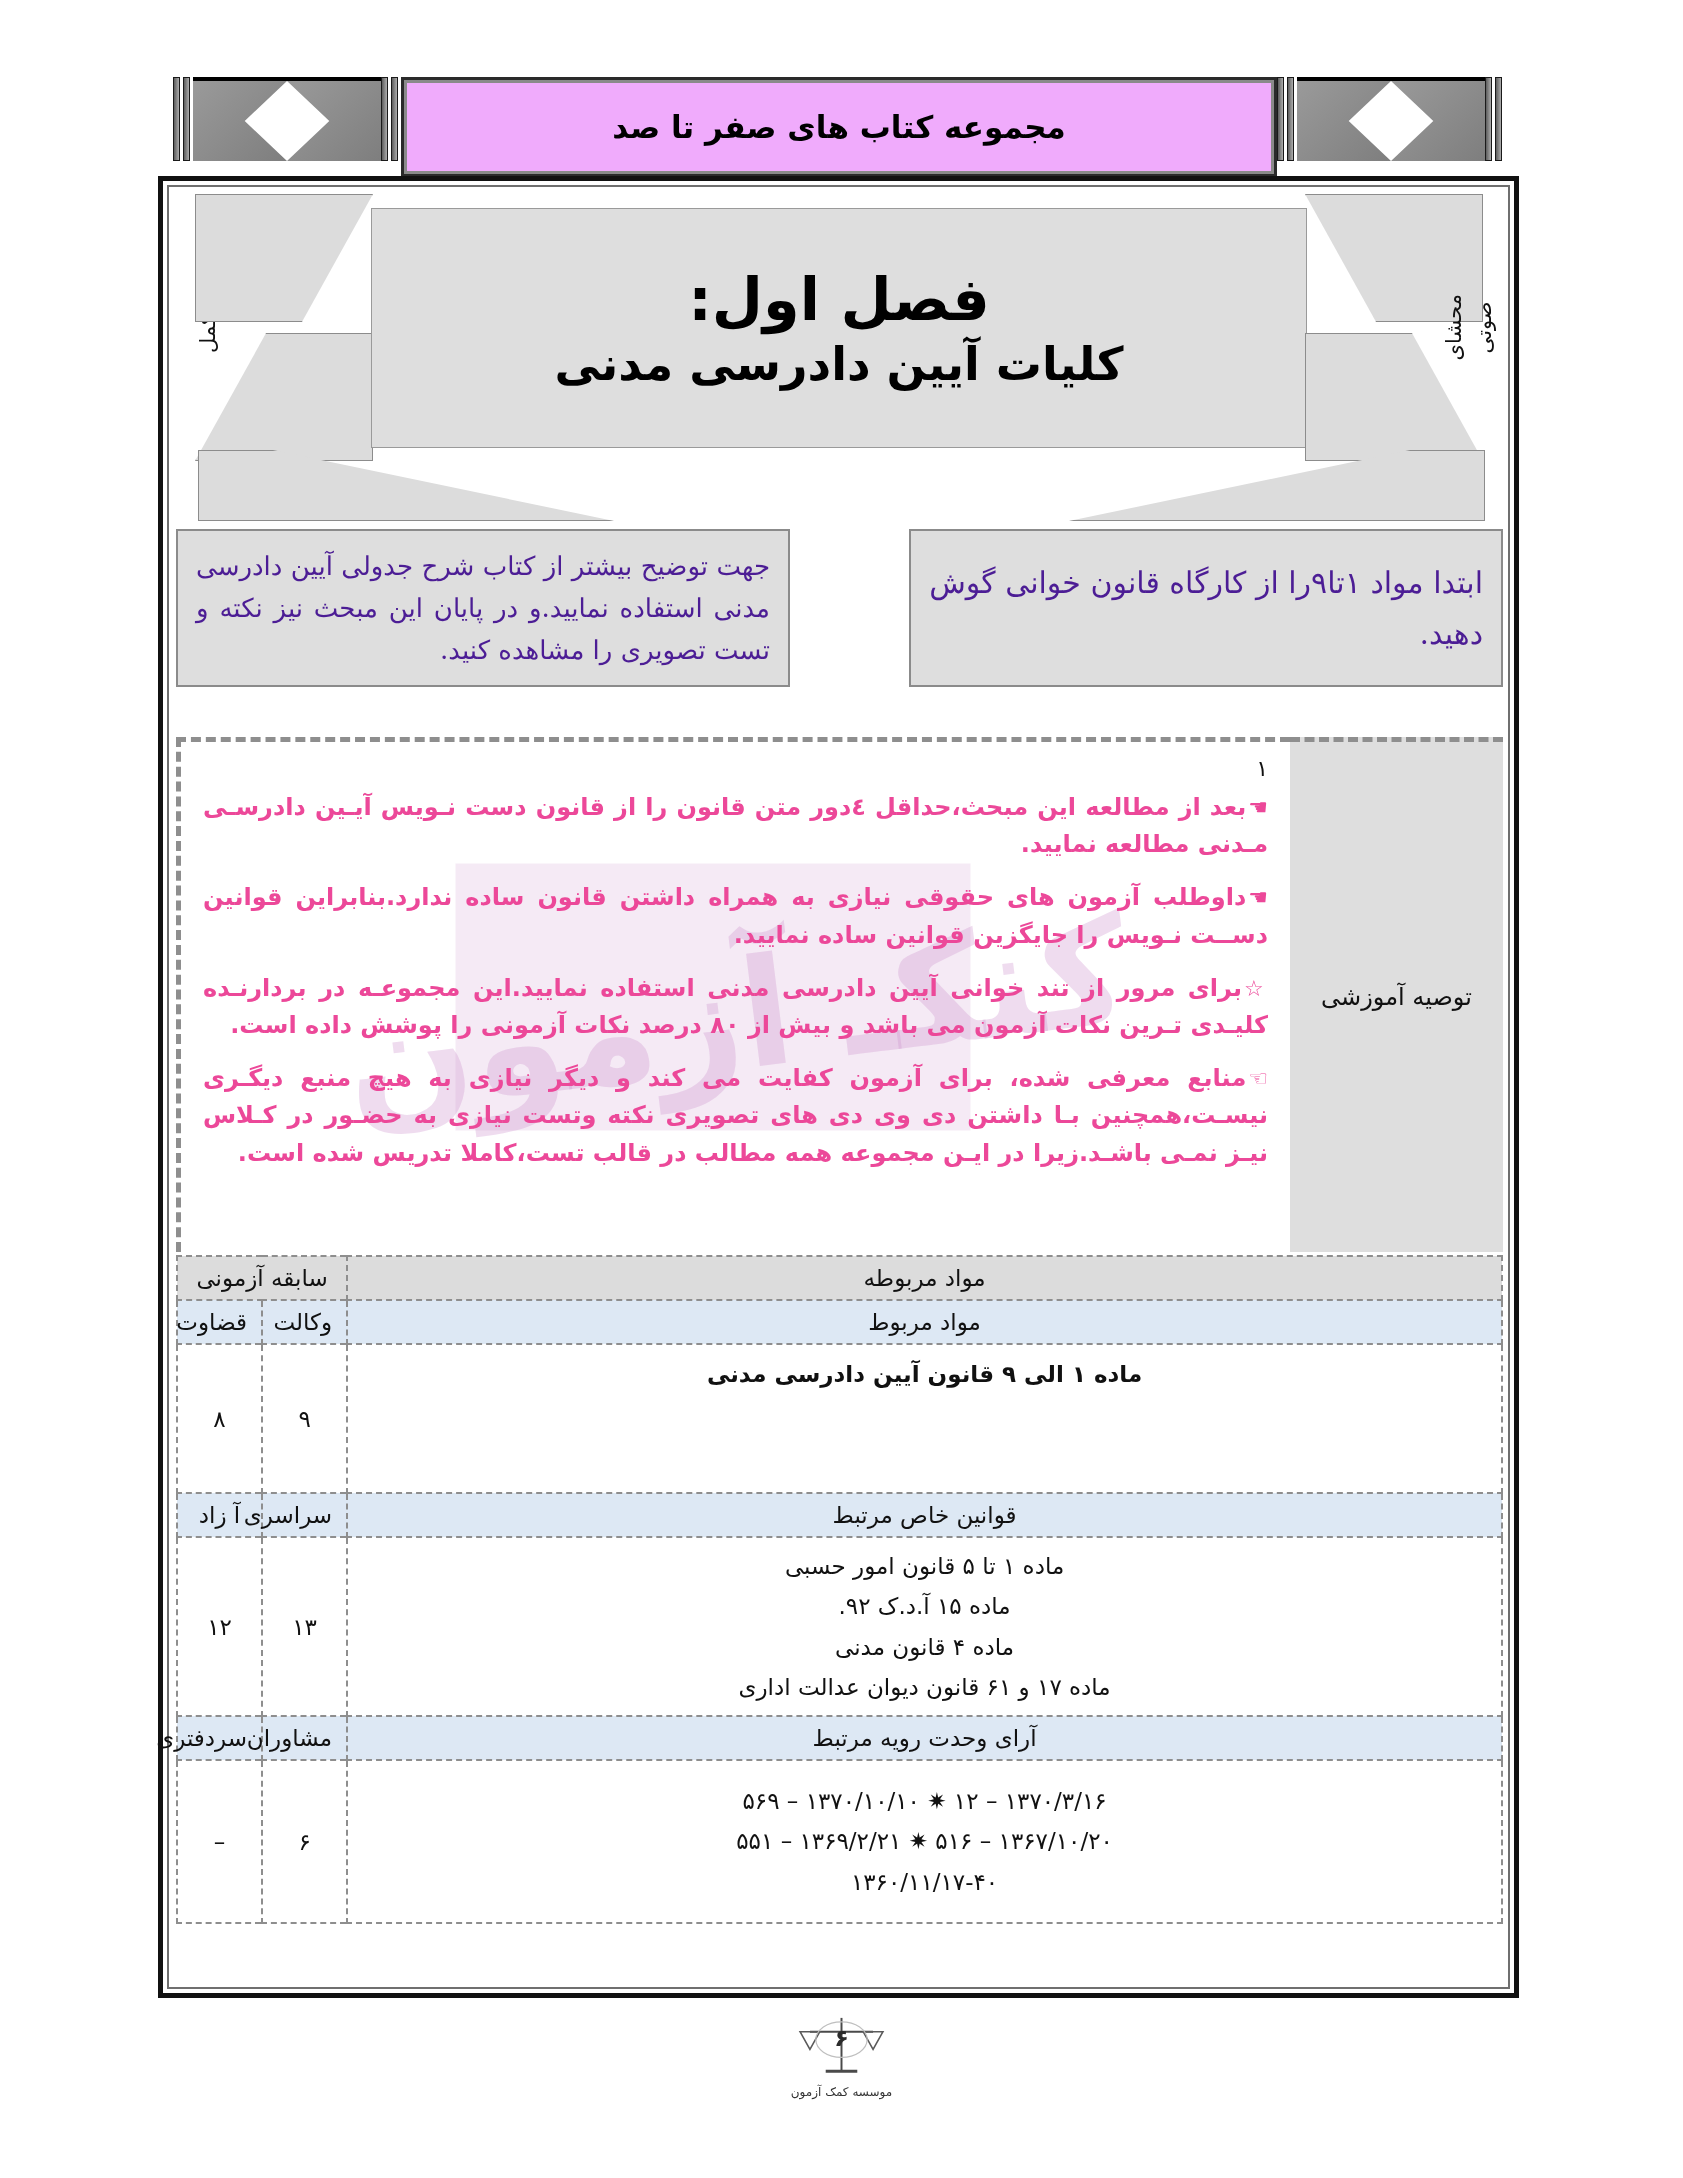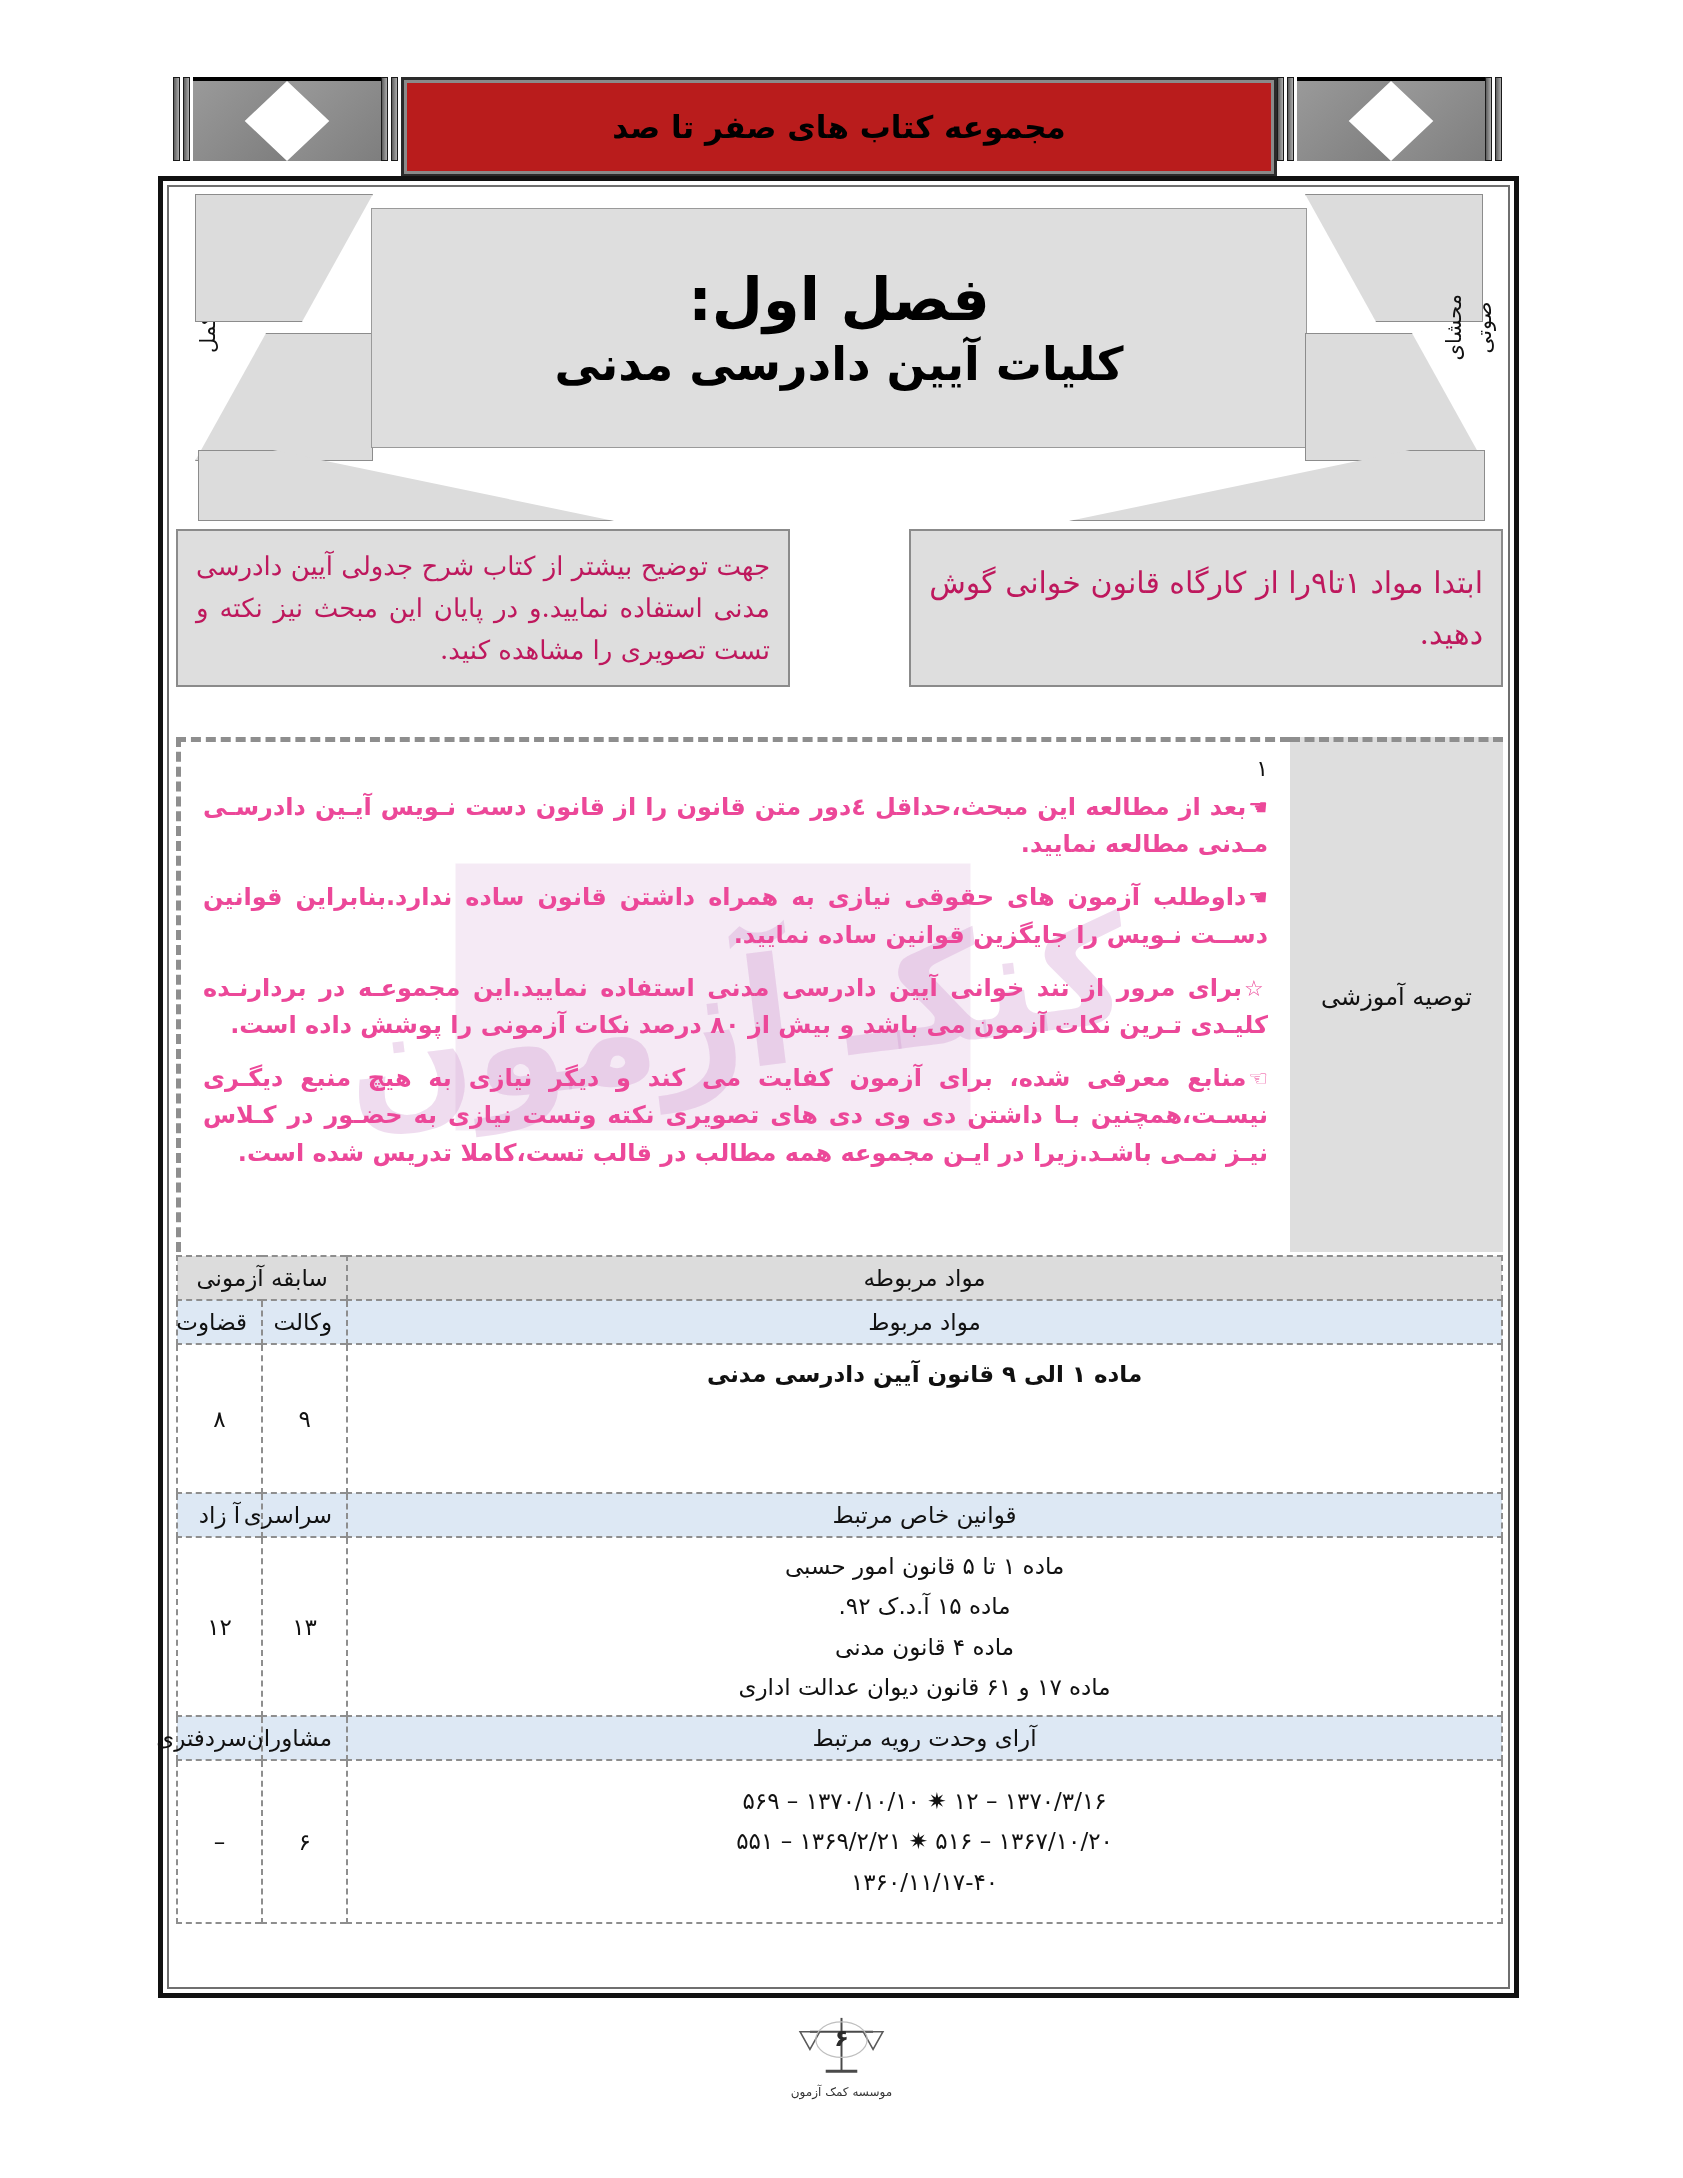--- a/index.html
+++ b/index.html
@@ -27,21 +27,21 @@
   .deco-stripe{width:7px;background:linear-gradient(to right,#5d5d5d,#adadad);margin-right:3px;border:1px solid #1a1a1a;box-sizing:border-box;}
   .deco-bowtie{
     flex:1;position:relative;border-top:4px solid #000;
   }
   .bt-half{position:absolute;top:0;bottom:0;width:50%;background:linear-gradient(135deg,#9a9a9a,#7e7e7e);}
   .bt-half.l{left:0;clip-path:polygon(0 0,100% 0,55% 50%,100% 100%,0 100%);}
   .bt-half.r{right:0;clip-path:polygon(0 0,100% 0,100% 100%,0 100%,45% 50%);}
 
   .hdr-title-box{
     position:absolute;left:228px;right:228px;top:0;height:100px;
-    background:#b91c1c;
+    background:#f0abfc;
     border:3px solid #2a2a2a;
     box-sizing:border-box;
     box-shadow:0 5px 0 0 #8a8a8a, 0 0 0 3px #8a8a8a inset;
     display:flex;align-items:center;justify-content:center;
   }
   .hdr-title{
     font-size:31px;font-weight:bold;color:#000;letter-spacing:0.5px;
     font-family:"DejaVu Sans",sans-serif;
   }
 
@@ -97,21 +97,21 @@
     display:flex;justify-content:space-between;
   }
   .instr-box{
     background:#dedede;border:2px solid #8b8b8b;box-sizing:border-box;
     display:flex;align-items:center;justify-content:center;
     padding:10px 18px;
   }
   .instr-box.right{width:594px;}
   .instr-box.left{width:614px;}
   .instr-text{
-    font-size:26px;color:#be185d;line-height:1.62;text-align:justify;
+    font-size:26px;color:#4c1d95;line-height:1.62;text-align:justify;
     font-family:"DejaVu Serif","Liberation Serif",serif;
   }
   .instr-box.right .instr-text{font-size:30px;text-align:right;line-height:1.7;}
 
   
   .wedge{position:absolute;background:#dcdcdc;border:1.5px solid #8c8c8c;box-sizing:border-box;}
   .wedge.l{left:198px;top:450px;width:416px;height:71px;clip-path:polygon(0 0,18% 0,100% 100%,0 100%);}
   .wedge.r{right:198px;top:450px;width:416px;height:71px;clip-path:polygon(82% 0,100% 0,100% 100%,0 100%);}
 
   

